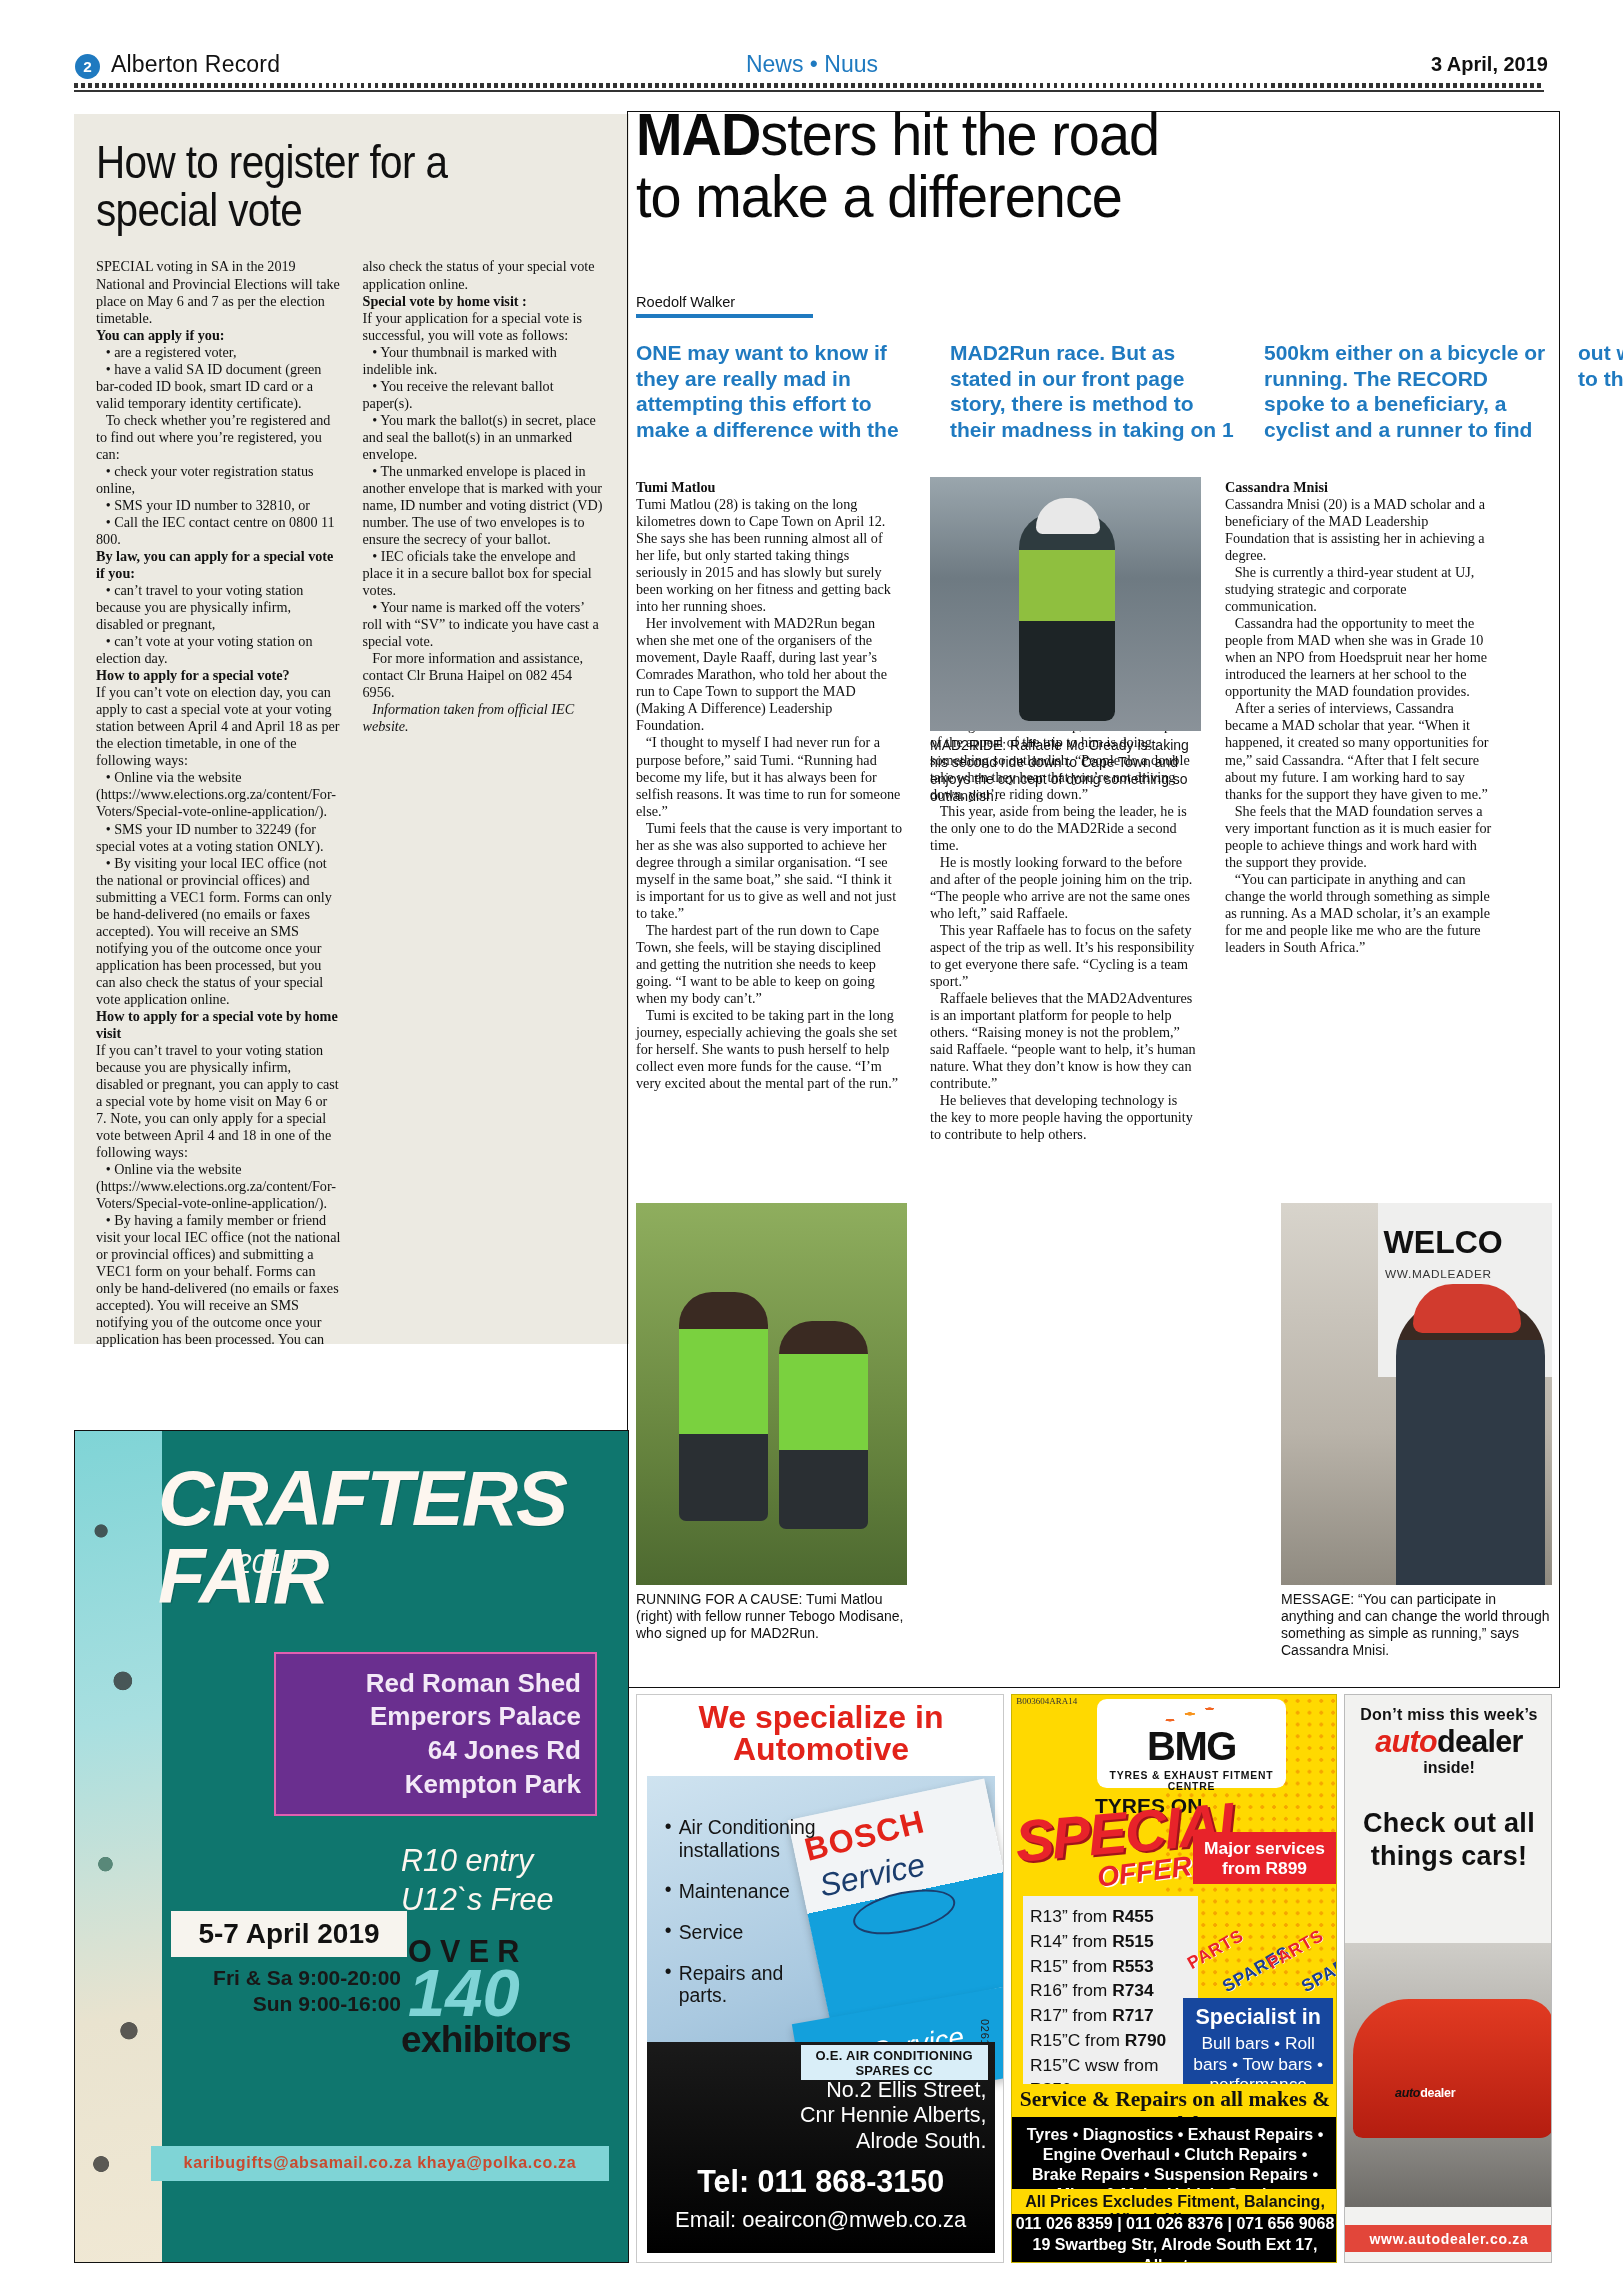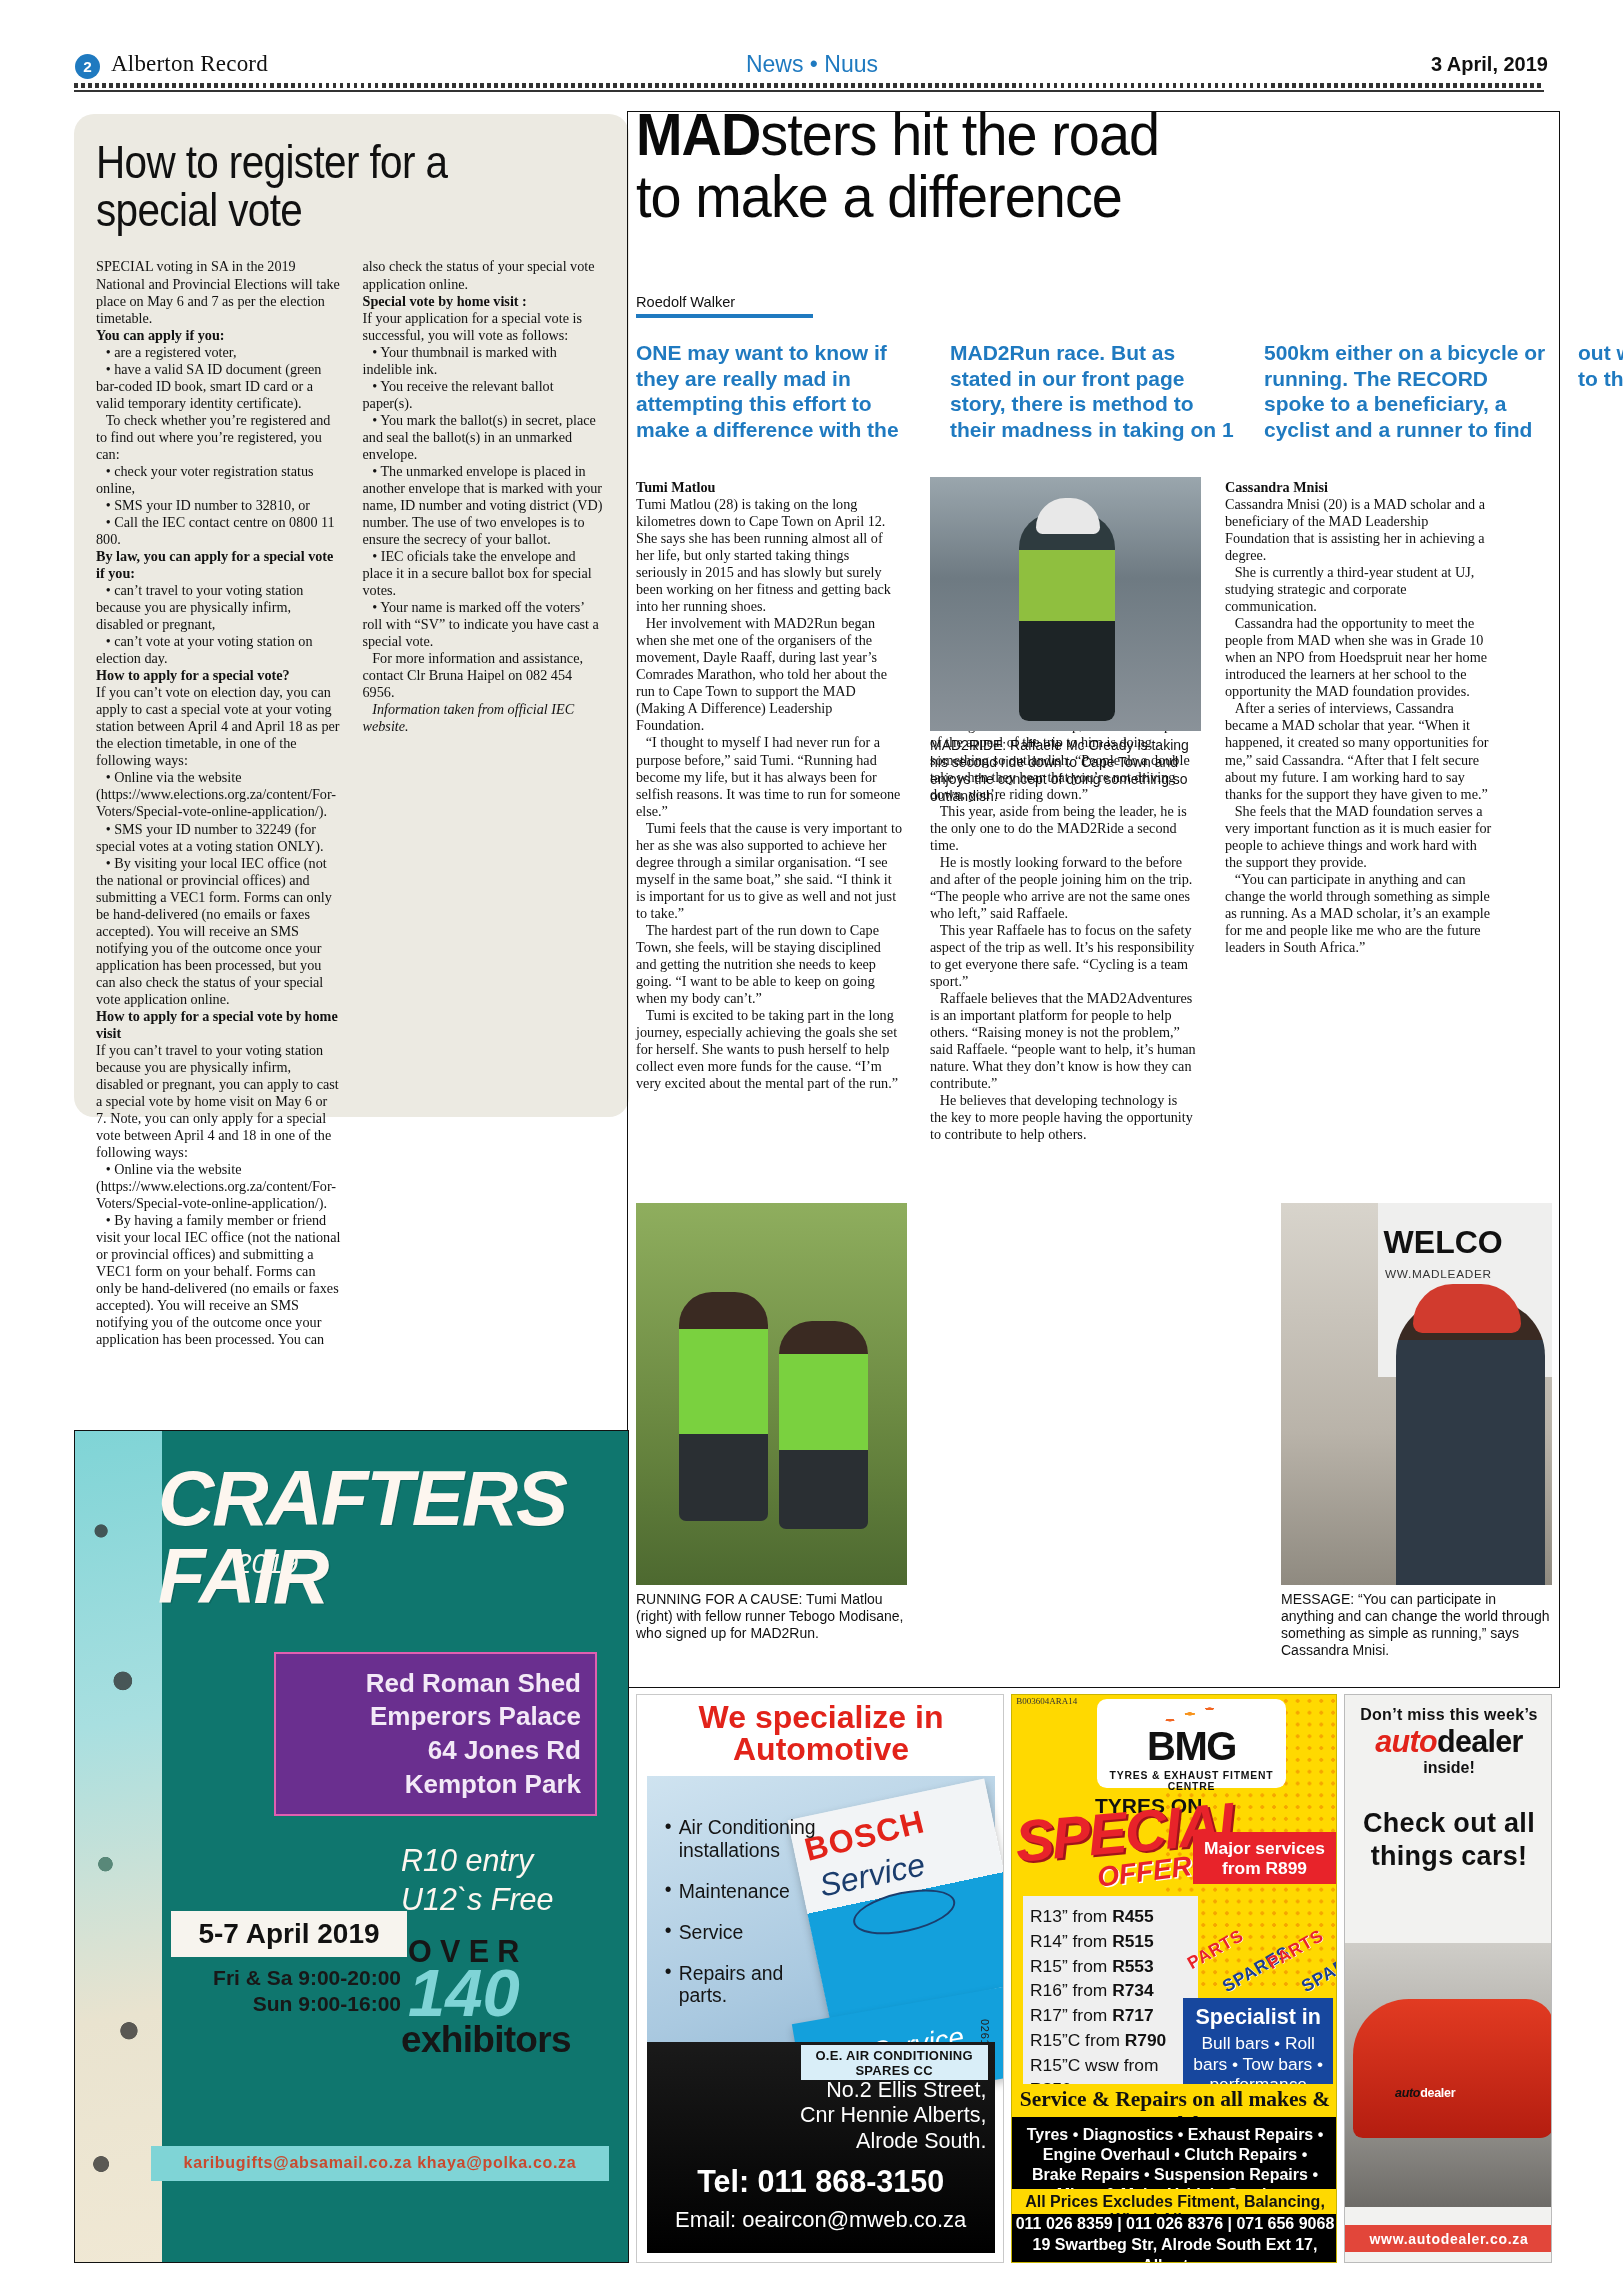--- a/index.html
+++ b/index.html
@@ -16,21 +16,21 @@
     position:absolute; left:0; top:0; width:1624px; height:78px;
   }
   .page-badge{
     position:absolute; left:75px; top:54px; width:25px; height:25px;
     background:#1f7ac0; border-radius:50%;
     color:#fff; font-family:"Liberation Sans",sans-serif;
     font-size:15.3px; font-weight:bold; text-align:center; line-height:25px;
   }
   .paper-name{
     position:absolute; left:111px; top:51px;
-    font-family:Liberation Serif, serif;
+    font-family:Liberation Sans, sans-serif;
     font-size:23px; color:#111; letter-spacing:0.2px;
   }
   .section-name{
     position:absolute; left:0; top:51px; width:1624px; text-align:center;
     font-family:"Liberation Sans",sans-serif;
     font-size:23px; color:#1f7ac0;
   }
   .issue-date{
     position:absolute; right:76px; top:53px;
     font-family:"Liberation Sans",sans-serif;
@@ -39,24 +39,23 @@
   .rule-dots{
     position:absolute; left:74px; top:83px; width:1470px; height:4.9px;
     background:repeating-linear-gradient(to right,#333 0 3.5px, transparent 3.5px 7px);
   }
   .rule-solid{
     position:absolute; left:74px; top:90px; width:1470px; height:2.1px; background:#333;
   }
 
   
   .sidebar-article{
-    position:absolute; left:74px; top:114px; width:555px; height:1003px;
+    position:absolute; left:74px; top:114px; width:555px; height:1230px;
     background:#eceae2;
     padding:23.6px 22px 7px 22px;
-    border-radius:20px;
   }
   .sb-head{
     font-family:"Liberation Sans",sans-serif;
     font-size:47px; line-height:1.02; font-weight:normal; color:#111;
     letter-spacing:-0.7px; margin:0 0 7px 0;
     transform:scaleX(0.86); transform-origin:left top;
   }
   .sb-cols{
     margin-top:25px;
     column-count:2; column-gap:22px; column-fill:auto;

